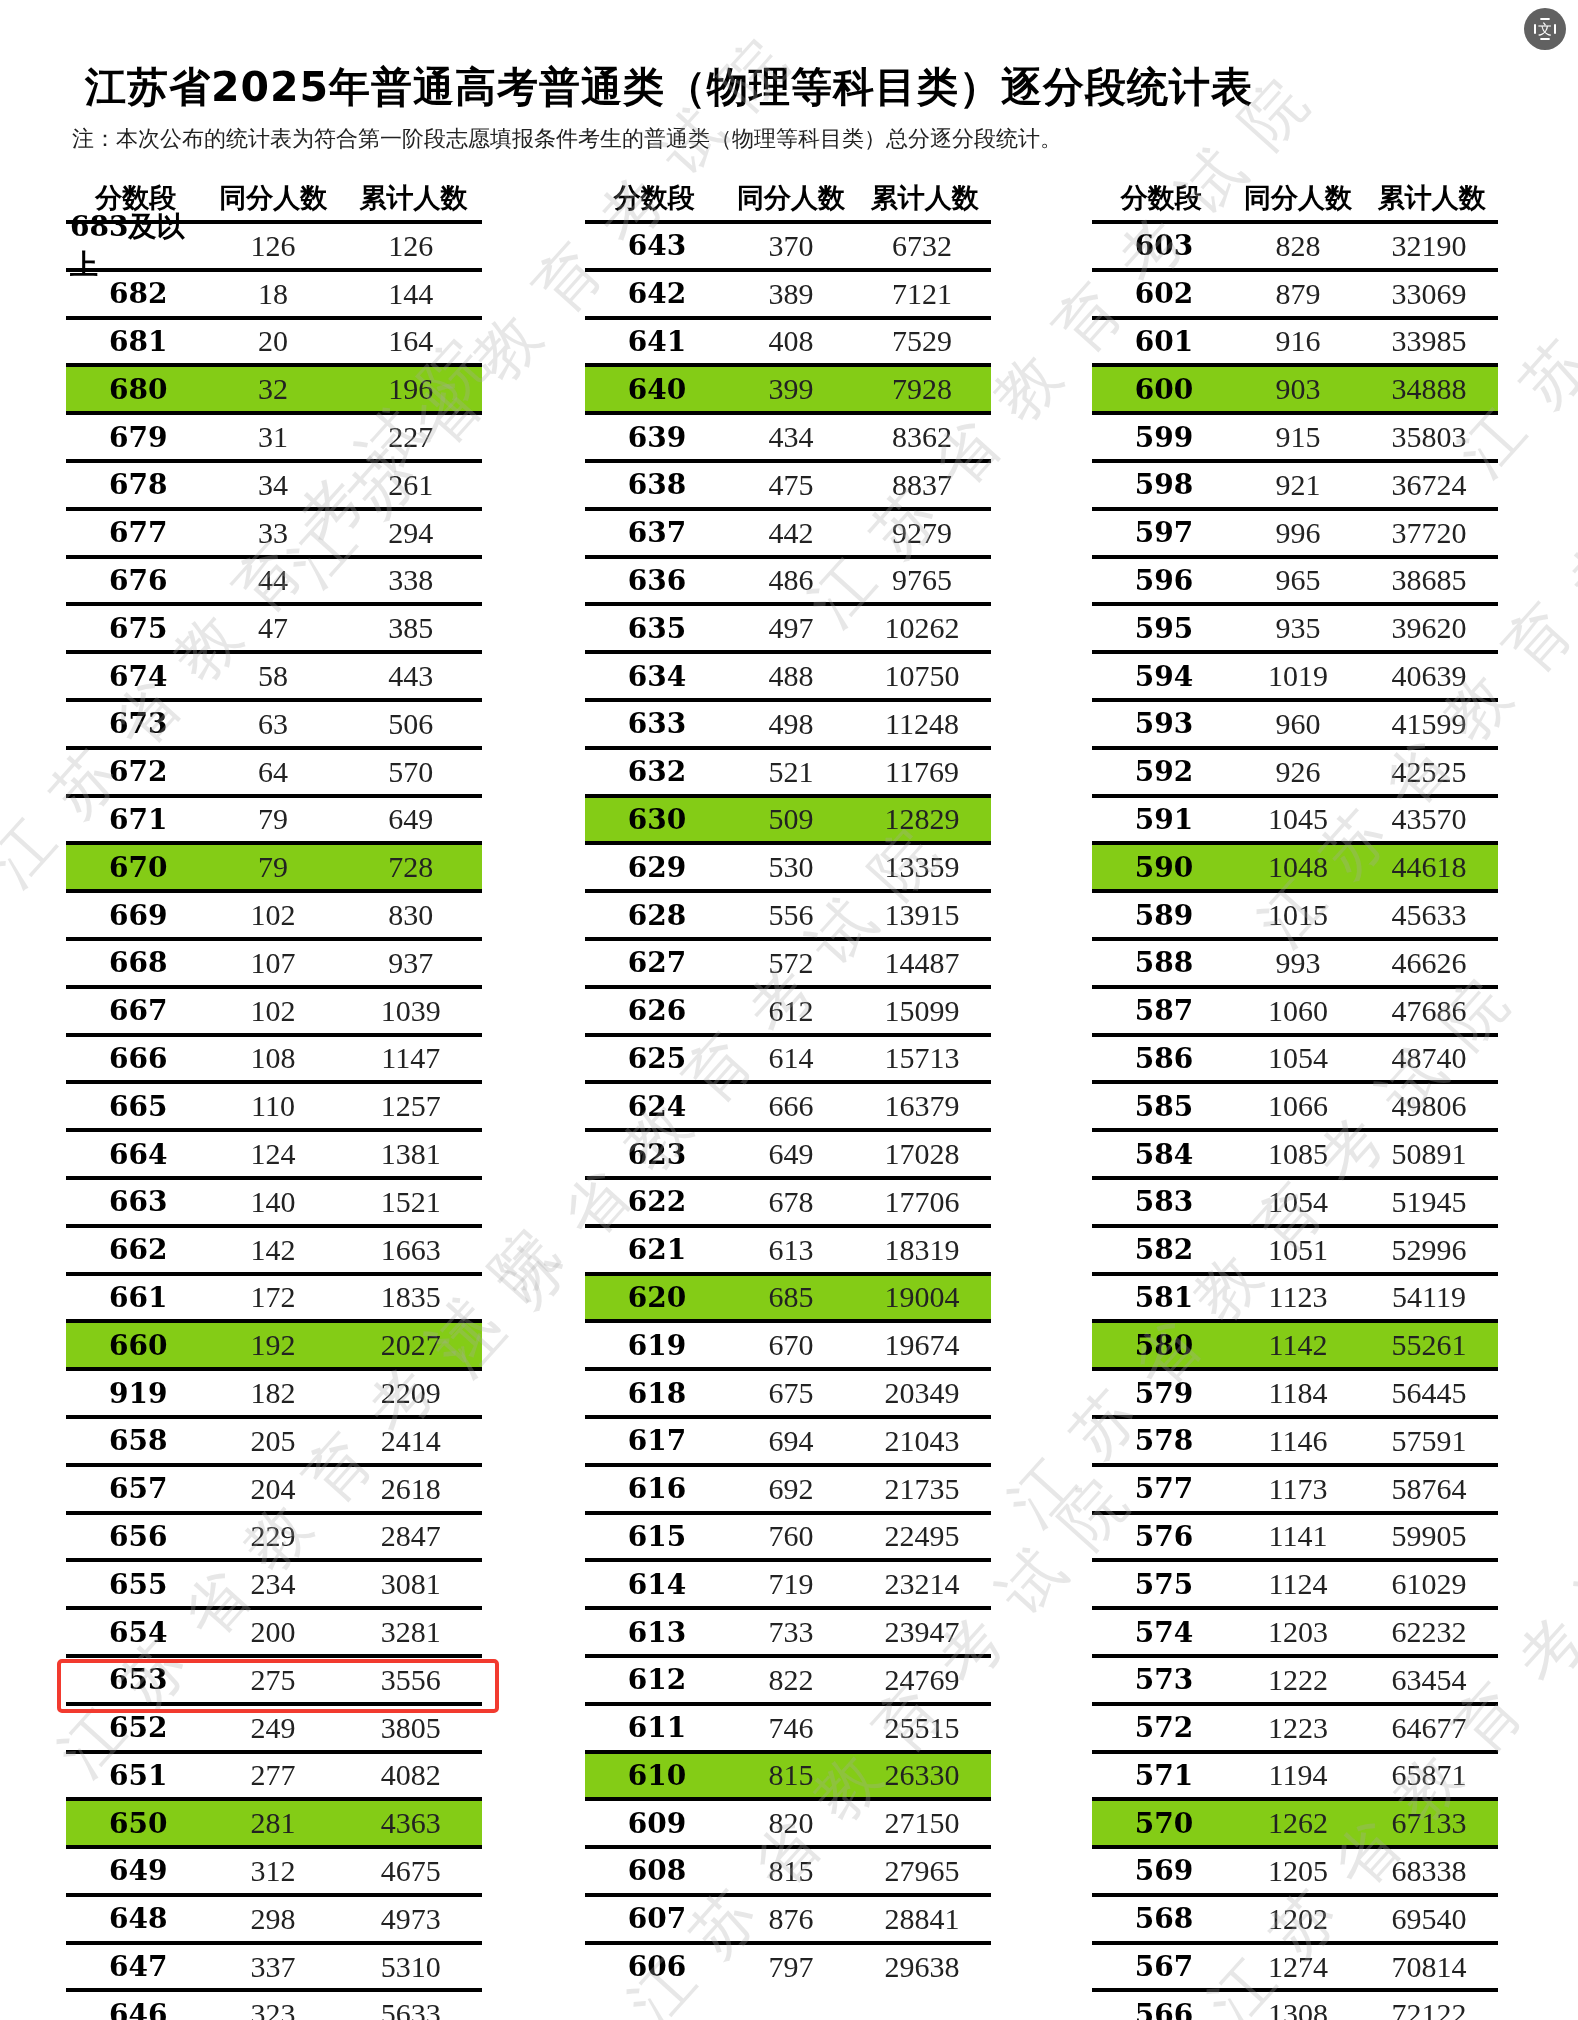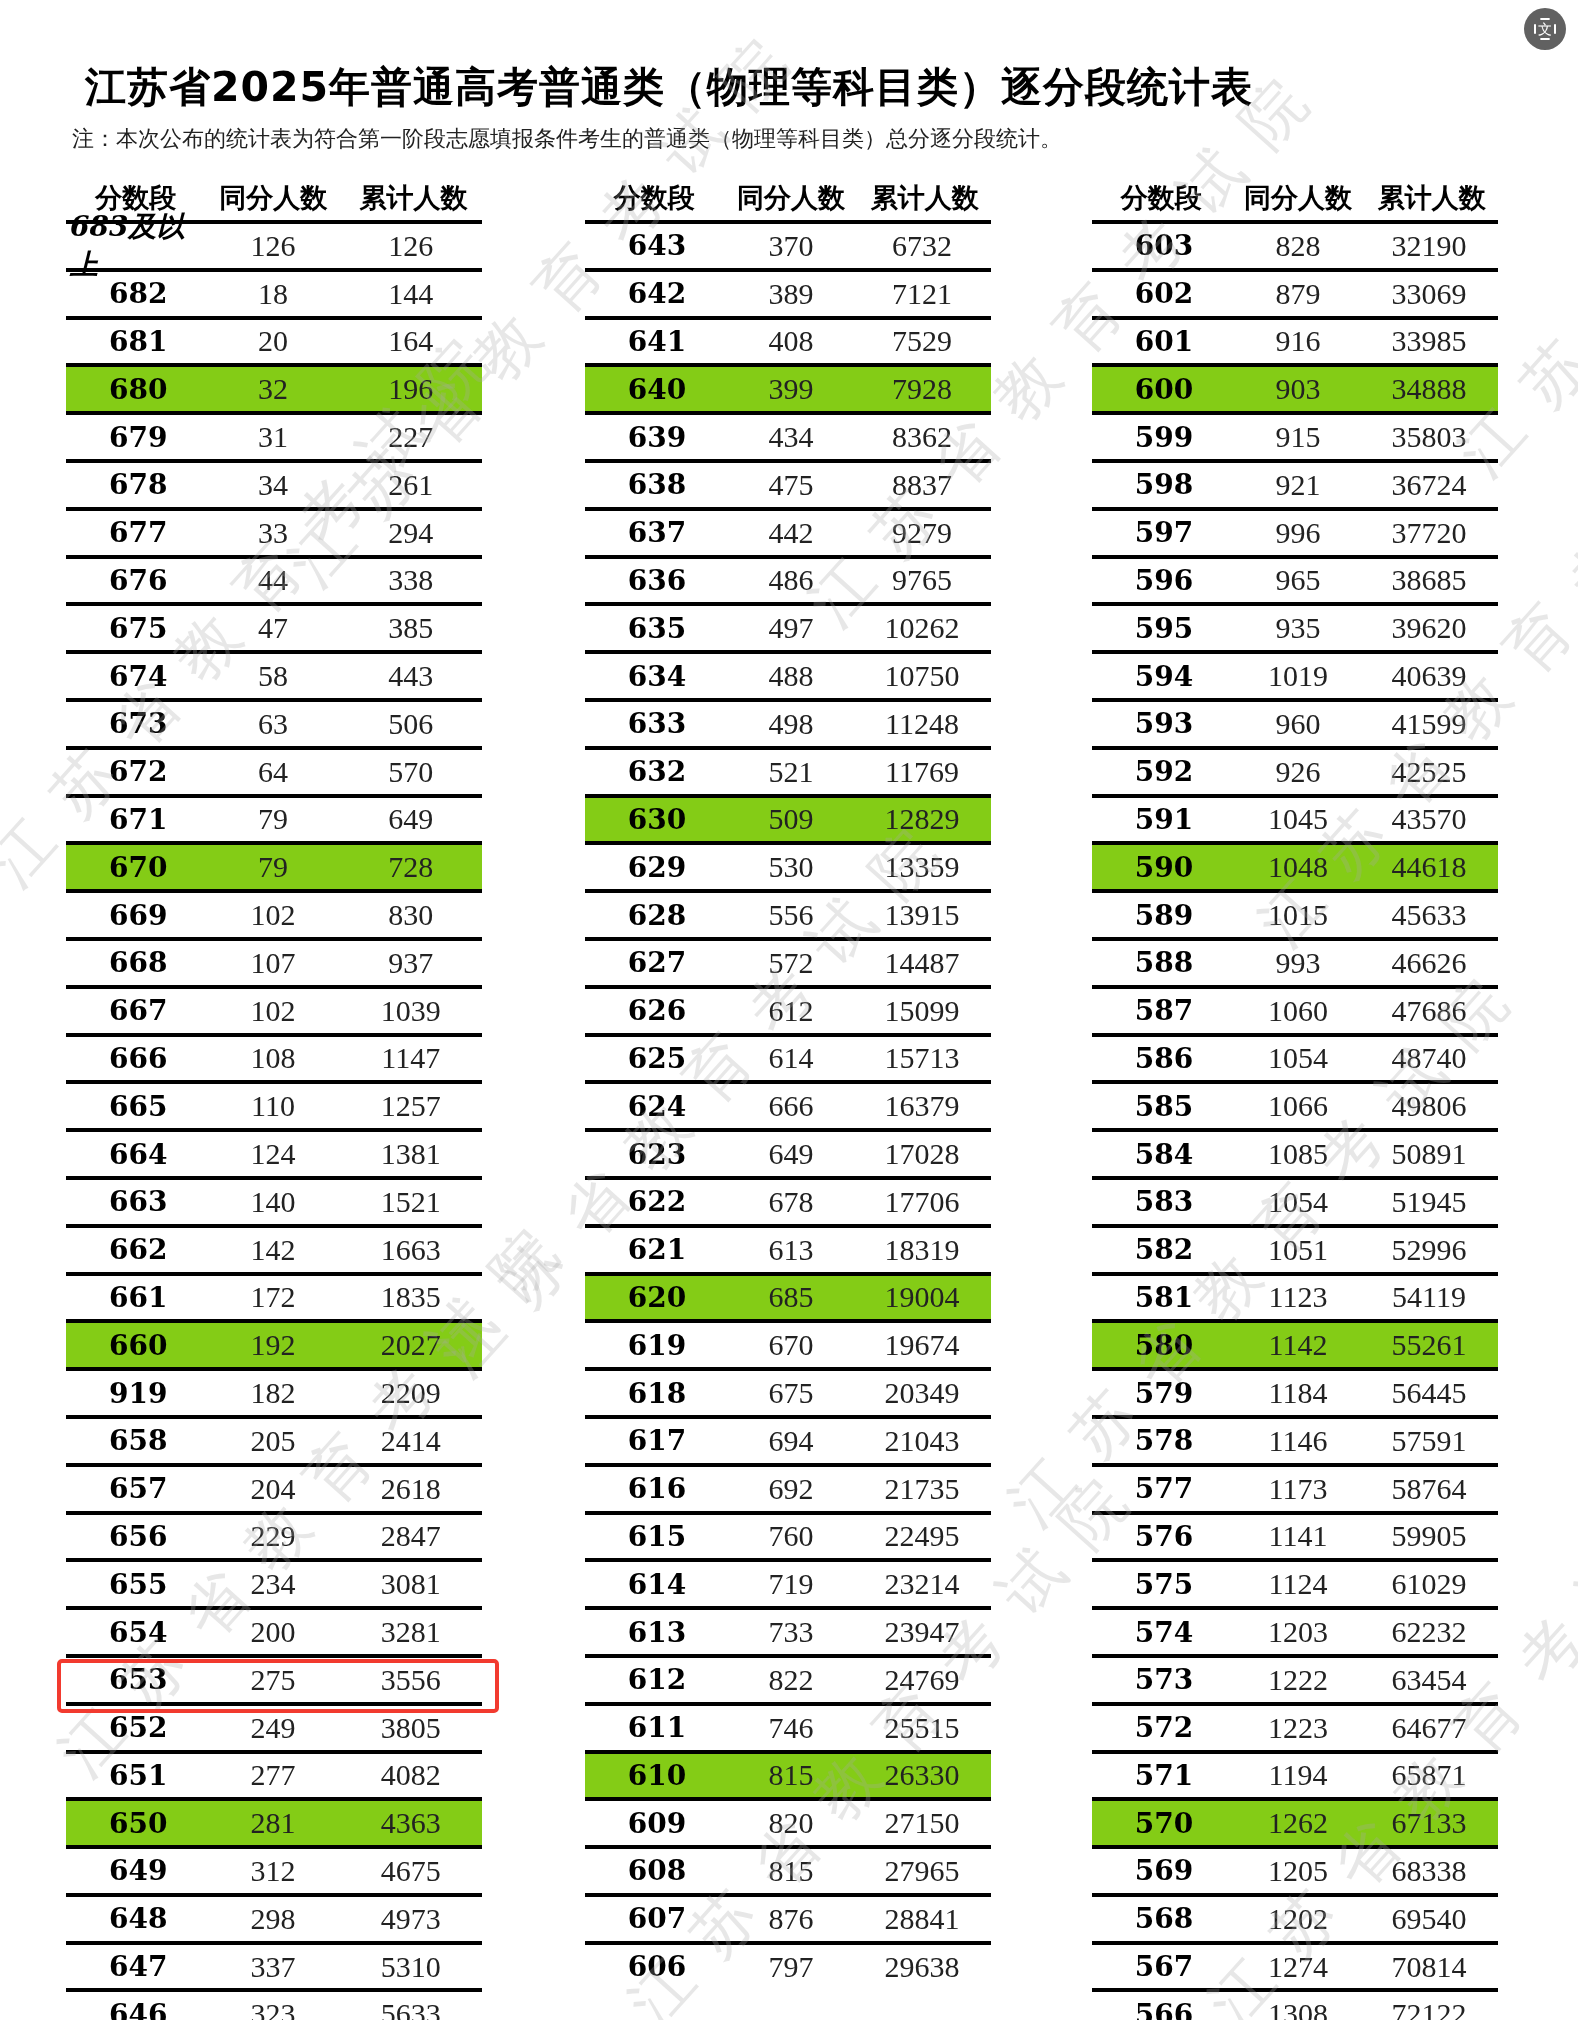--- a/index.html
+++ b/index.html
@@ -55,21 +55,21 @@
   .row.partial { border-bottom: none; }
   .c-score { font-family: "DejaVu Serif", serif; font-weight: bold; color: #000; font-size: 28px; }
   .c-num { font-family: "Liberation Serif", serif; font-size: 30px; color: #222; }
   
   .t0 .col1 { width: 138px; text-align: center; padding-left: 4px; }
   .t0 .col2 { width: 134px; text-align: center; }
   .t0 .col3 { width: 144px; text-align: center; }
   .t1 .col1, .t2 .col1 { width: 144px; text-align: center; }
   .t1 .col2, .t2 .col2 { width: 124px; text-align: center; }
   .t1 .col3, .t2 .col3 { width: 138px; text-align: center; }
-  .t0 .row:first-of-type .col1 { text-align: left; font-style: italic; }
+  .t0 .row:first-of-type .col1 { text-align: left; }
   .score-first { text-align: left !important; padding-left: 4px; }
   .highlight-box {
     position: absolute; left: 57px; top: 1659px; width: 442px; height: 54px;
     border: 4px solid #f23a2f; border-radius: 5px; box-sizing: border-box; z-index: 6;
   }
 </style>
 </head>
 <body>
 
 <div class="title">江苏省2025年普通高考普通类（物理等科目类）逐分段统计表</div>

